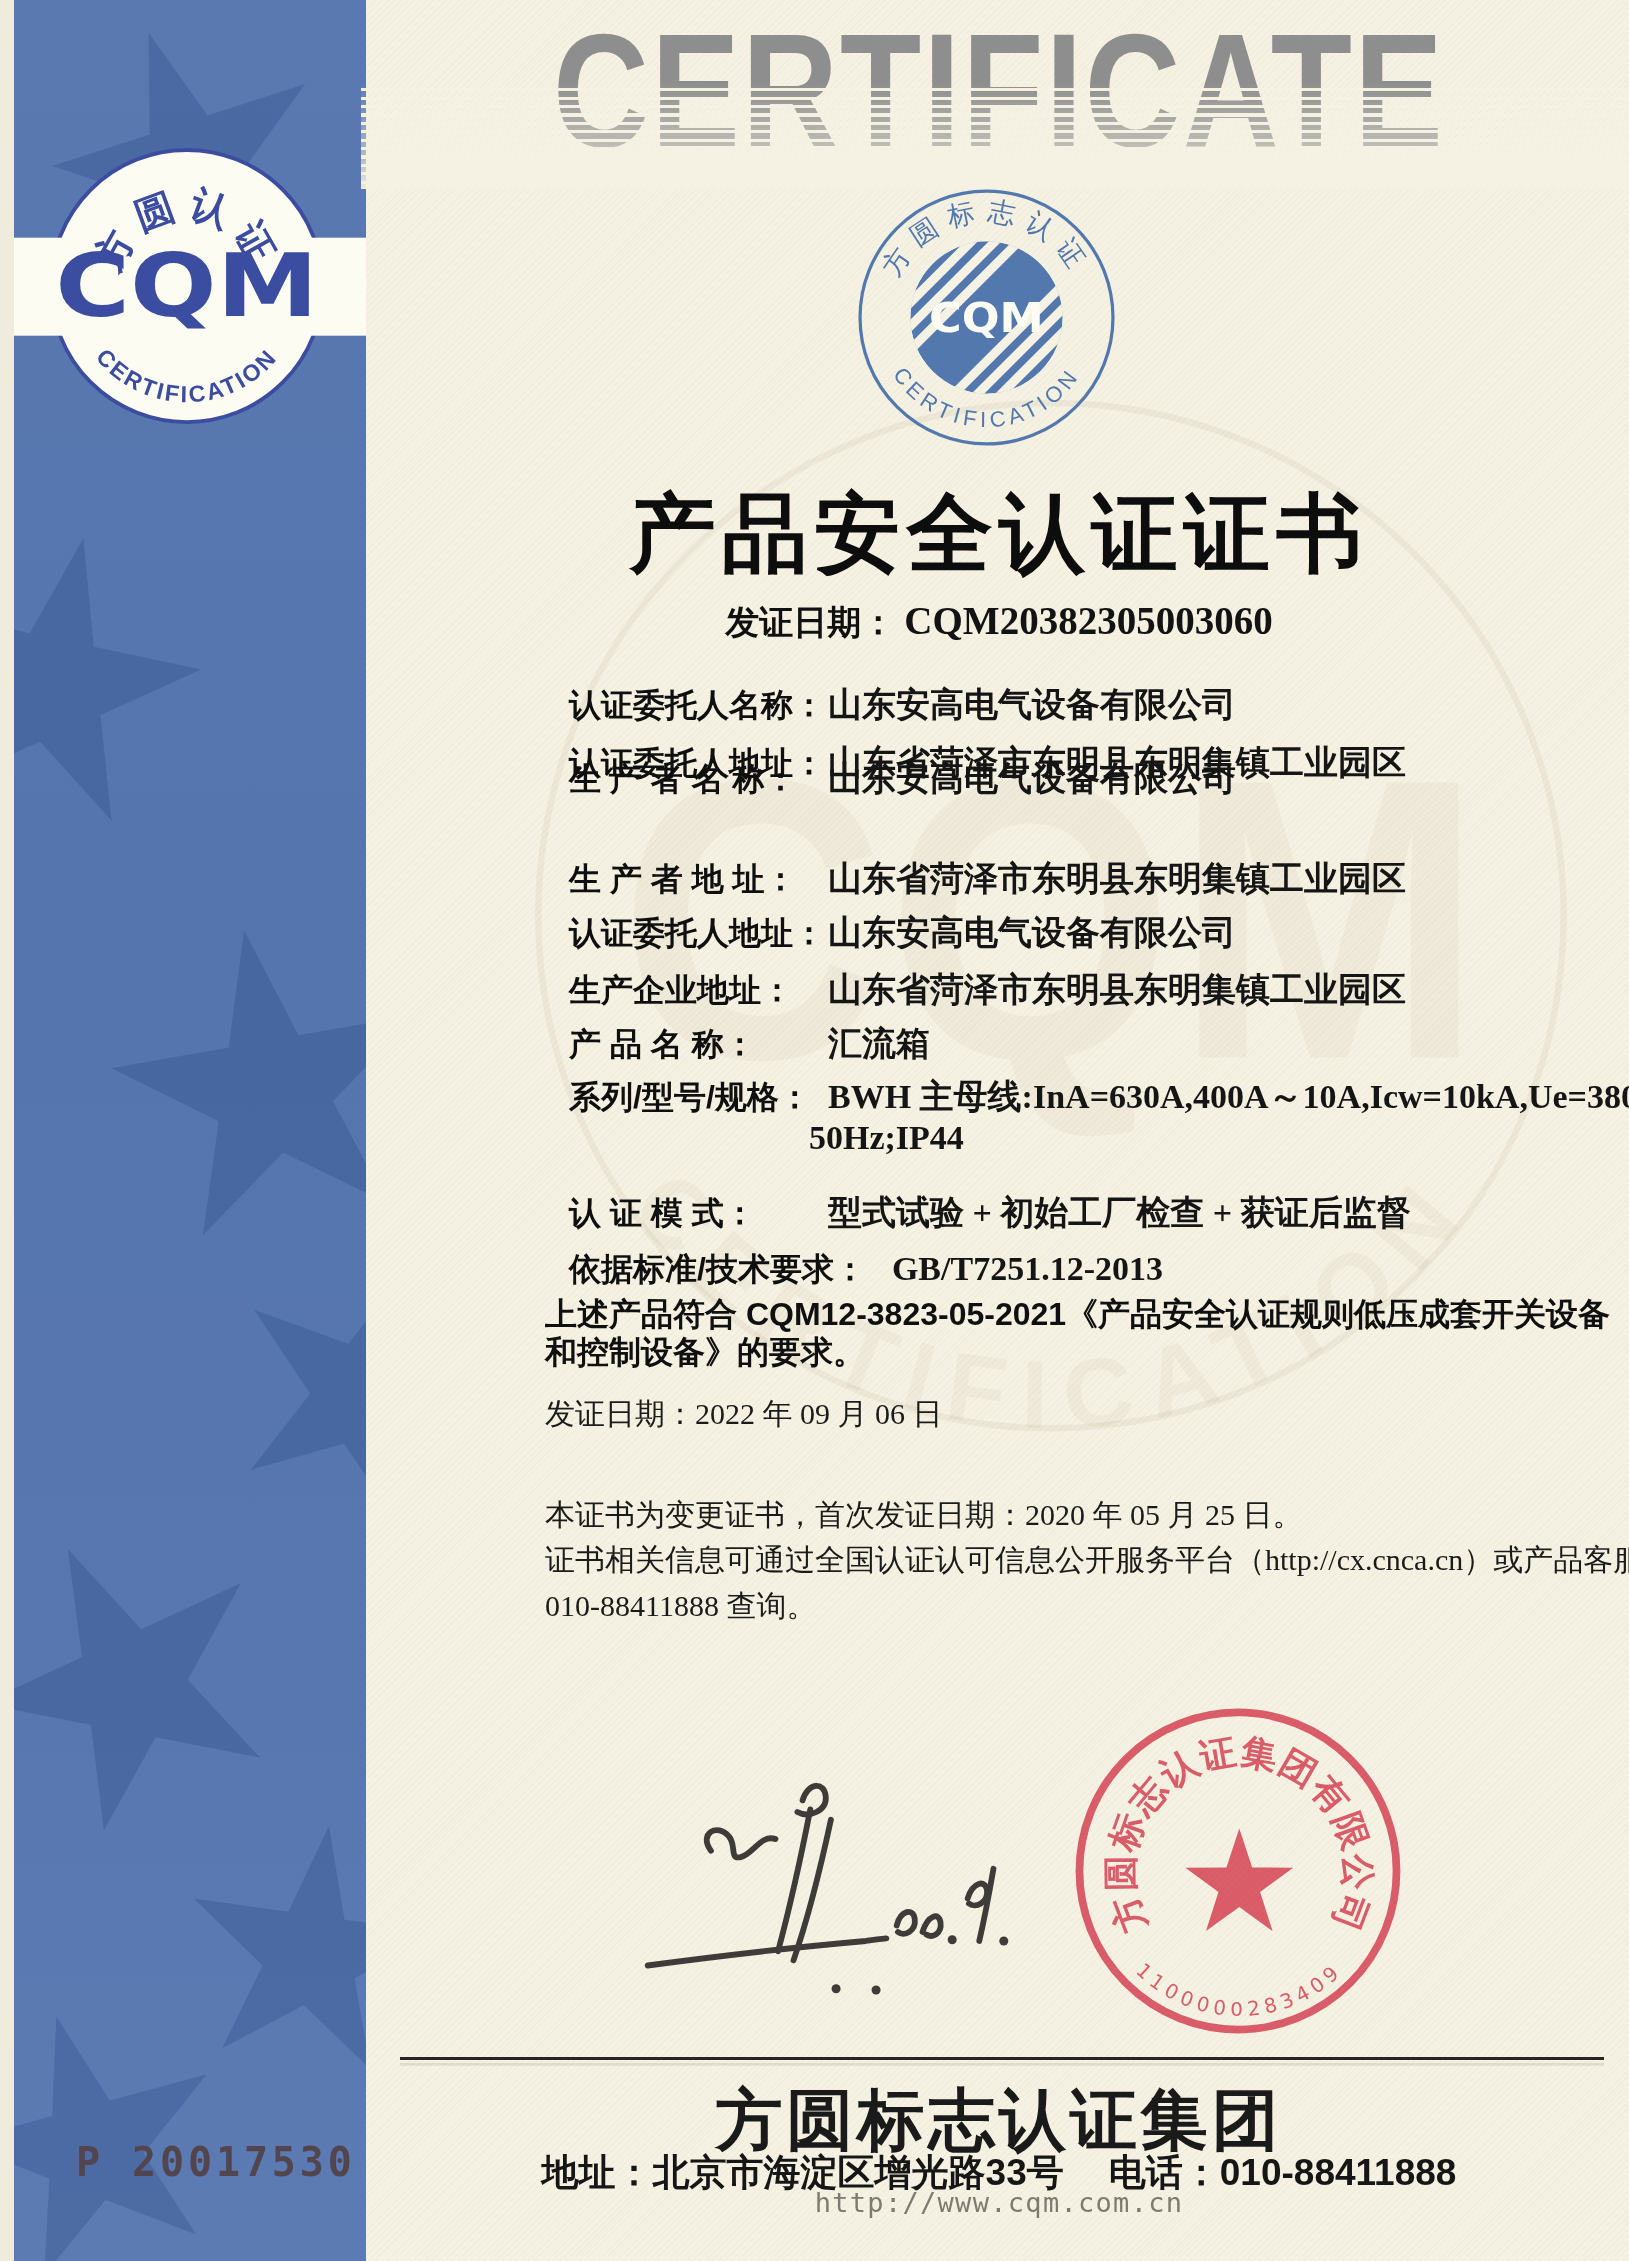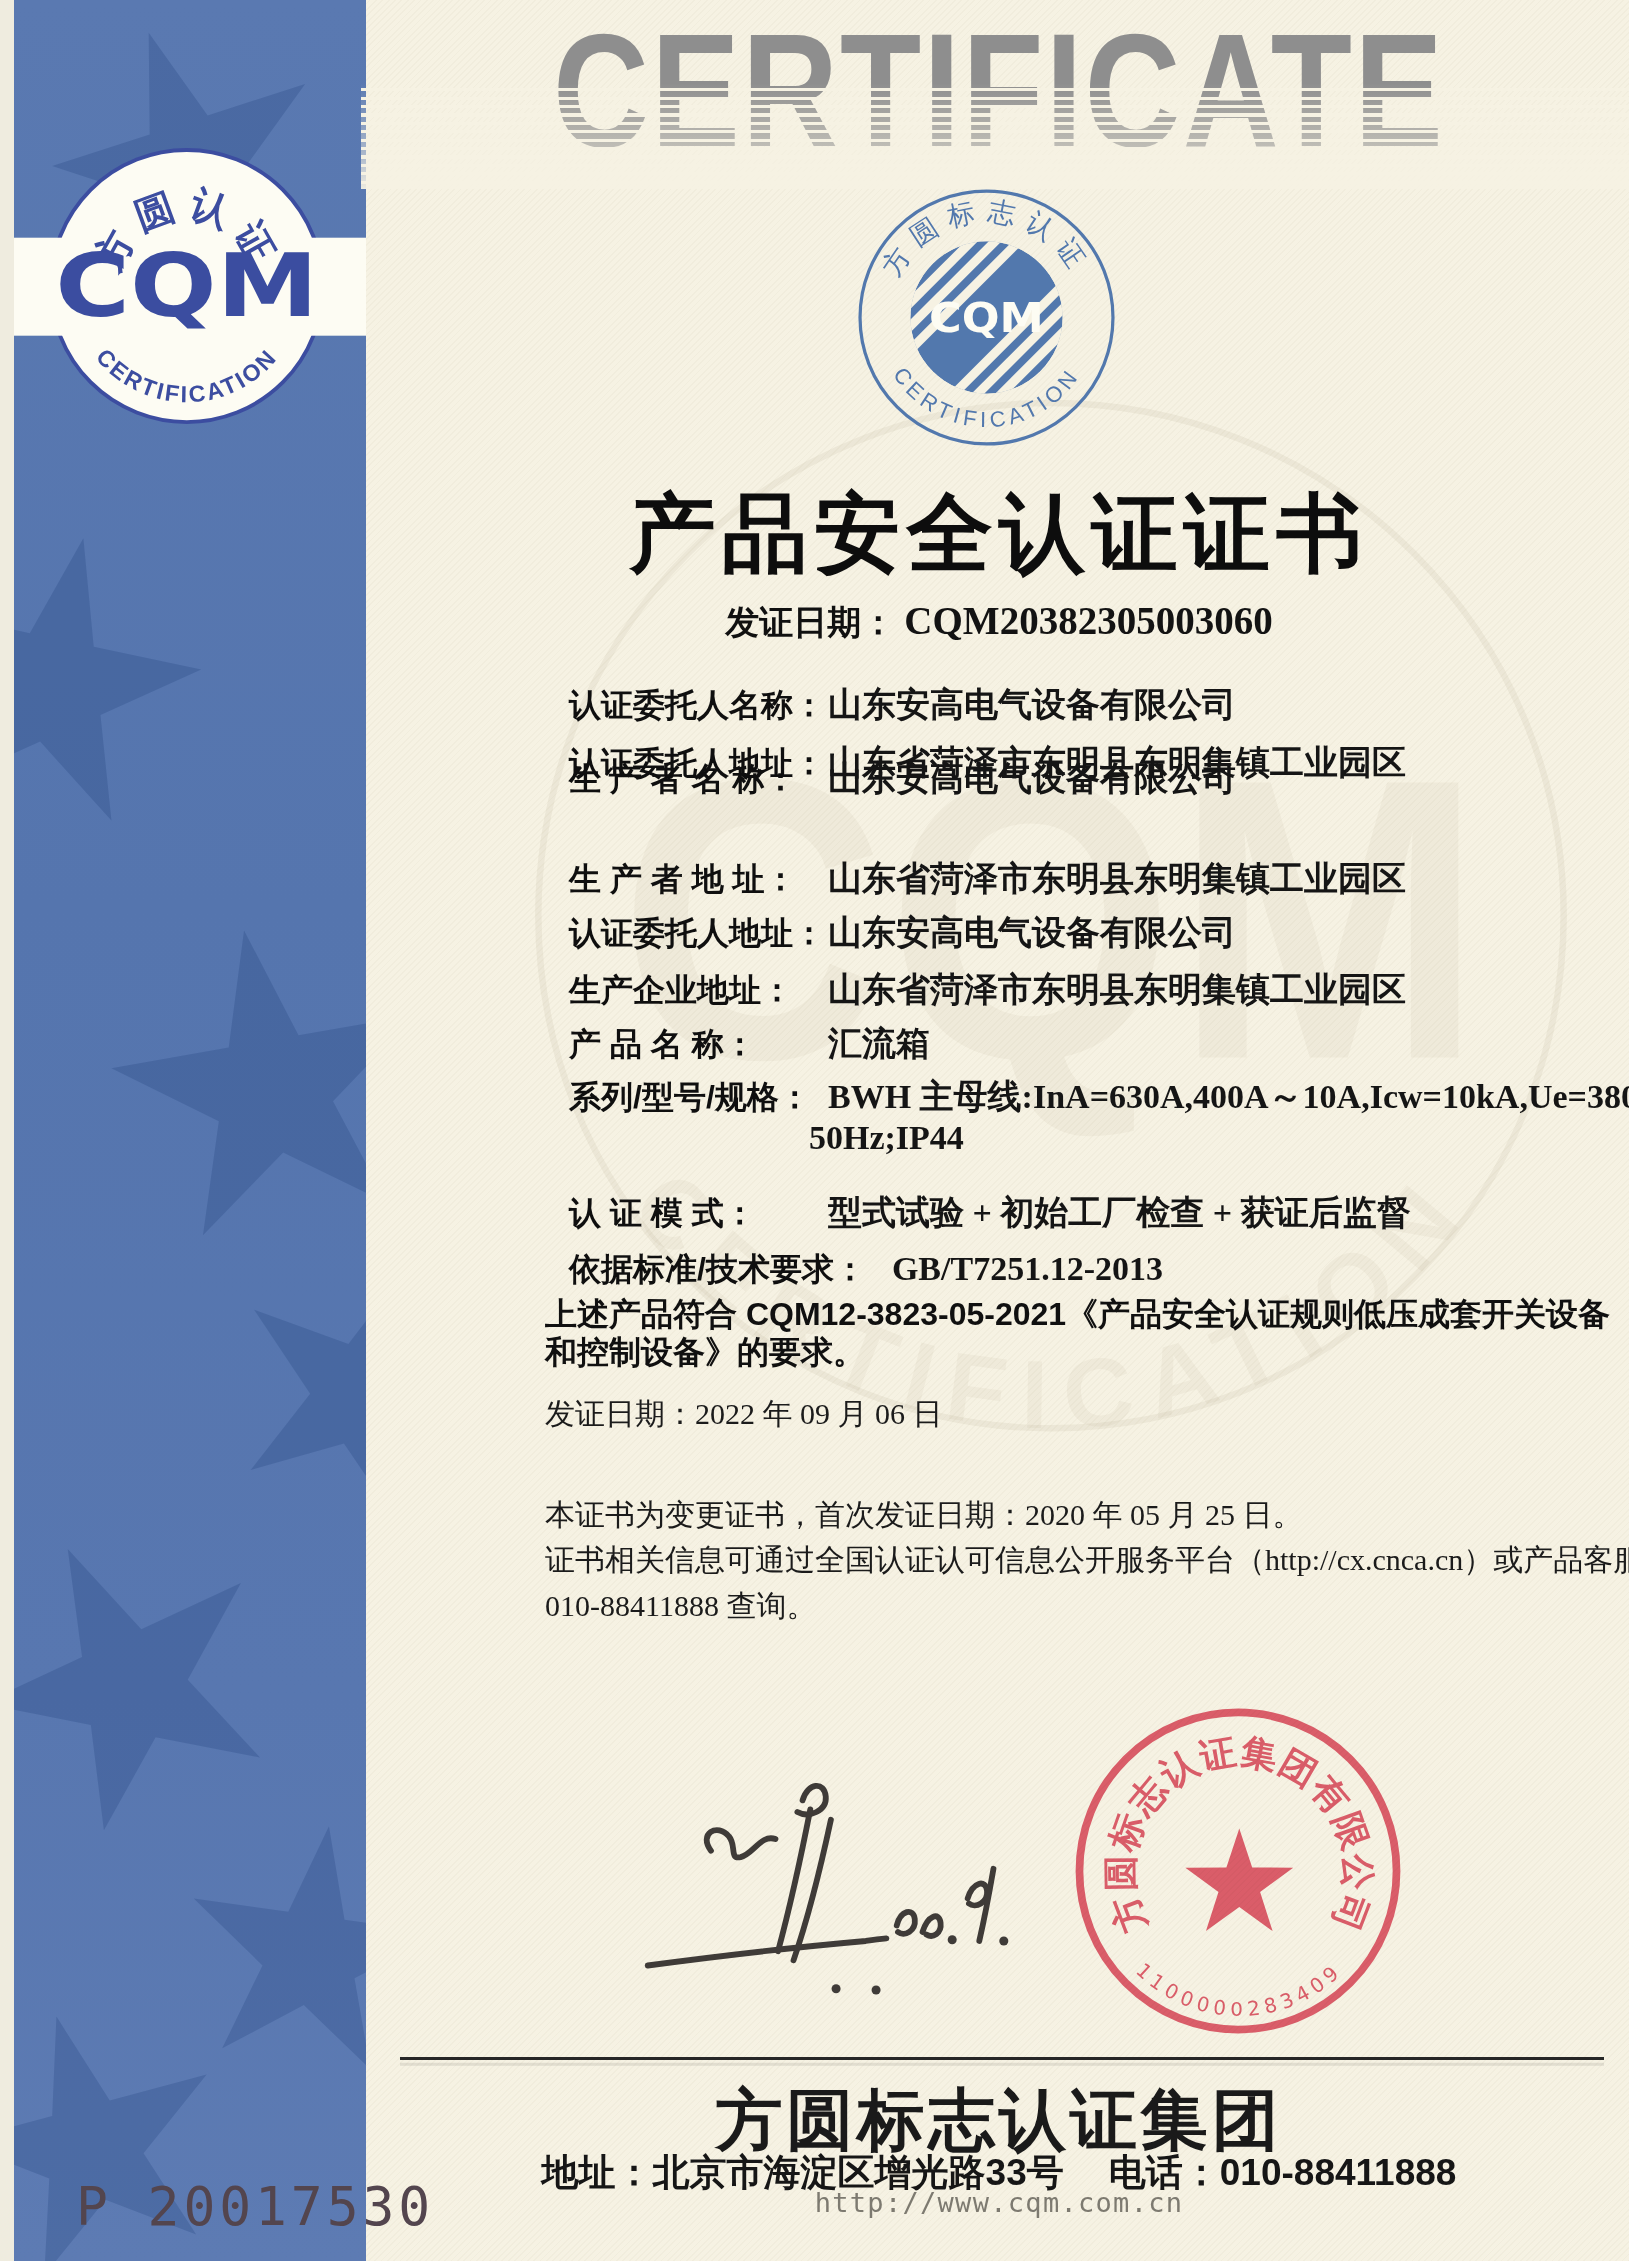--- a/index.html
+++ b/index.html
@@ -7,22 +7,22 @@
         background:#f6f2e3;
         background-image:repeating-linear-gradient(135deg, rgba(150,140,105,0.05) 0 1.3px, rgba(0,0,0,0) 1.3px 4.5px);
         font-family:"Liberation Serif",serif;}
   
   .edge-strip{position:absolute;left:0;top:0;width:14px;height:2261px;background:#efecdf;}
   .sidebar{position:absolute;left:14px;top:0;width:352px;height:2261px;overflow:hidden;
            background:linear-gradient(180deg,#5a79b1 0%,#5575ae 40%,#5877b0 75%,#5d7bb3 100%);}
   .star{position:absolute;background:rgba(25,55,115,0.22);
         clip-path:polygon(50% 0%,61% 35%,98% 35%,68% 57%,79% 91%,50% 70%,21% 91%,32% 57%,2% 35%,39% 35%);}
   .serial{position:absolute;left:76px;top:2139px;z-index:6;
-          font-family:"DejaVu Sans Mono",monospace;font-size:53px;letter-spacing:3.9px;
-          color:#53454e;font-weight:400;margin-top:37px;}
+          font-family:"DejaVu Sans Mono",monospace;font-size:40px;letter-spacing:3.9px;
+          color:#53454e;font-weight:700;}
   
   .cert-head{position:absolute;top:9px;left:368px;width:1262px;text-align:center;z-index:2;
              font-family:"Liberation Sans",sans-serif;font-weight:700;font-size:162px;line-height:1;
              color:#8e8e8e;letter-spacing:2.6px;transform:scaleX(0.82);transform-origin:center;white-space:nowrap;}
   .cert-head-stripes{position:absolute;top:83px;left:361px;width:1275px;height:106px;z-index:3;
              background:linear-gradient(to bottom, rgba(246,242,227,0) 0%, rgba(246,242,227,0.55) 70%, rgba(246,242,227,0.95) 100%),
                         repeating-linear-gradient(to bottom, rgba(246,242,227,0) 0 5.2px, #f6f2e3 5.2px 8.4px);}
   
   .ghost{position:absolute;left:477px;top:361px;z-index:1;}
   

